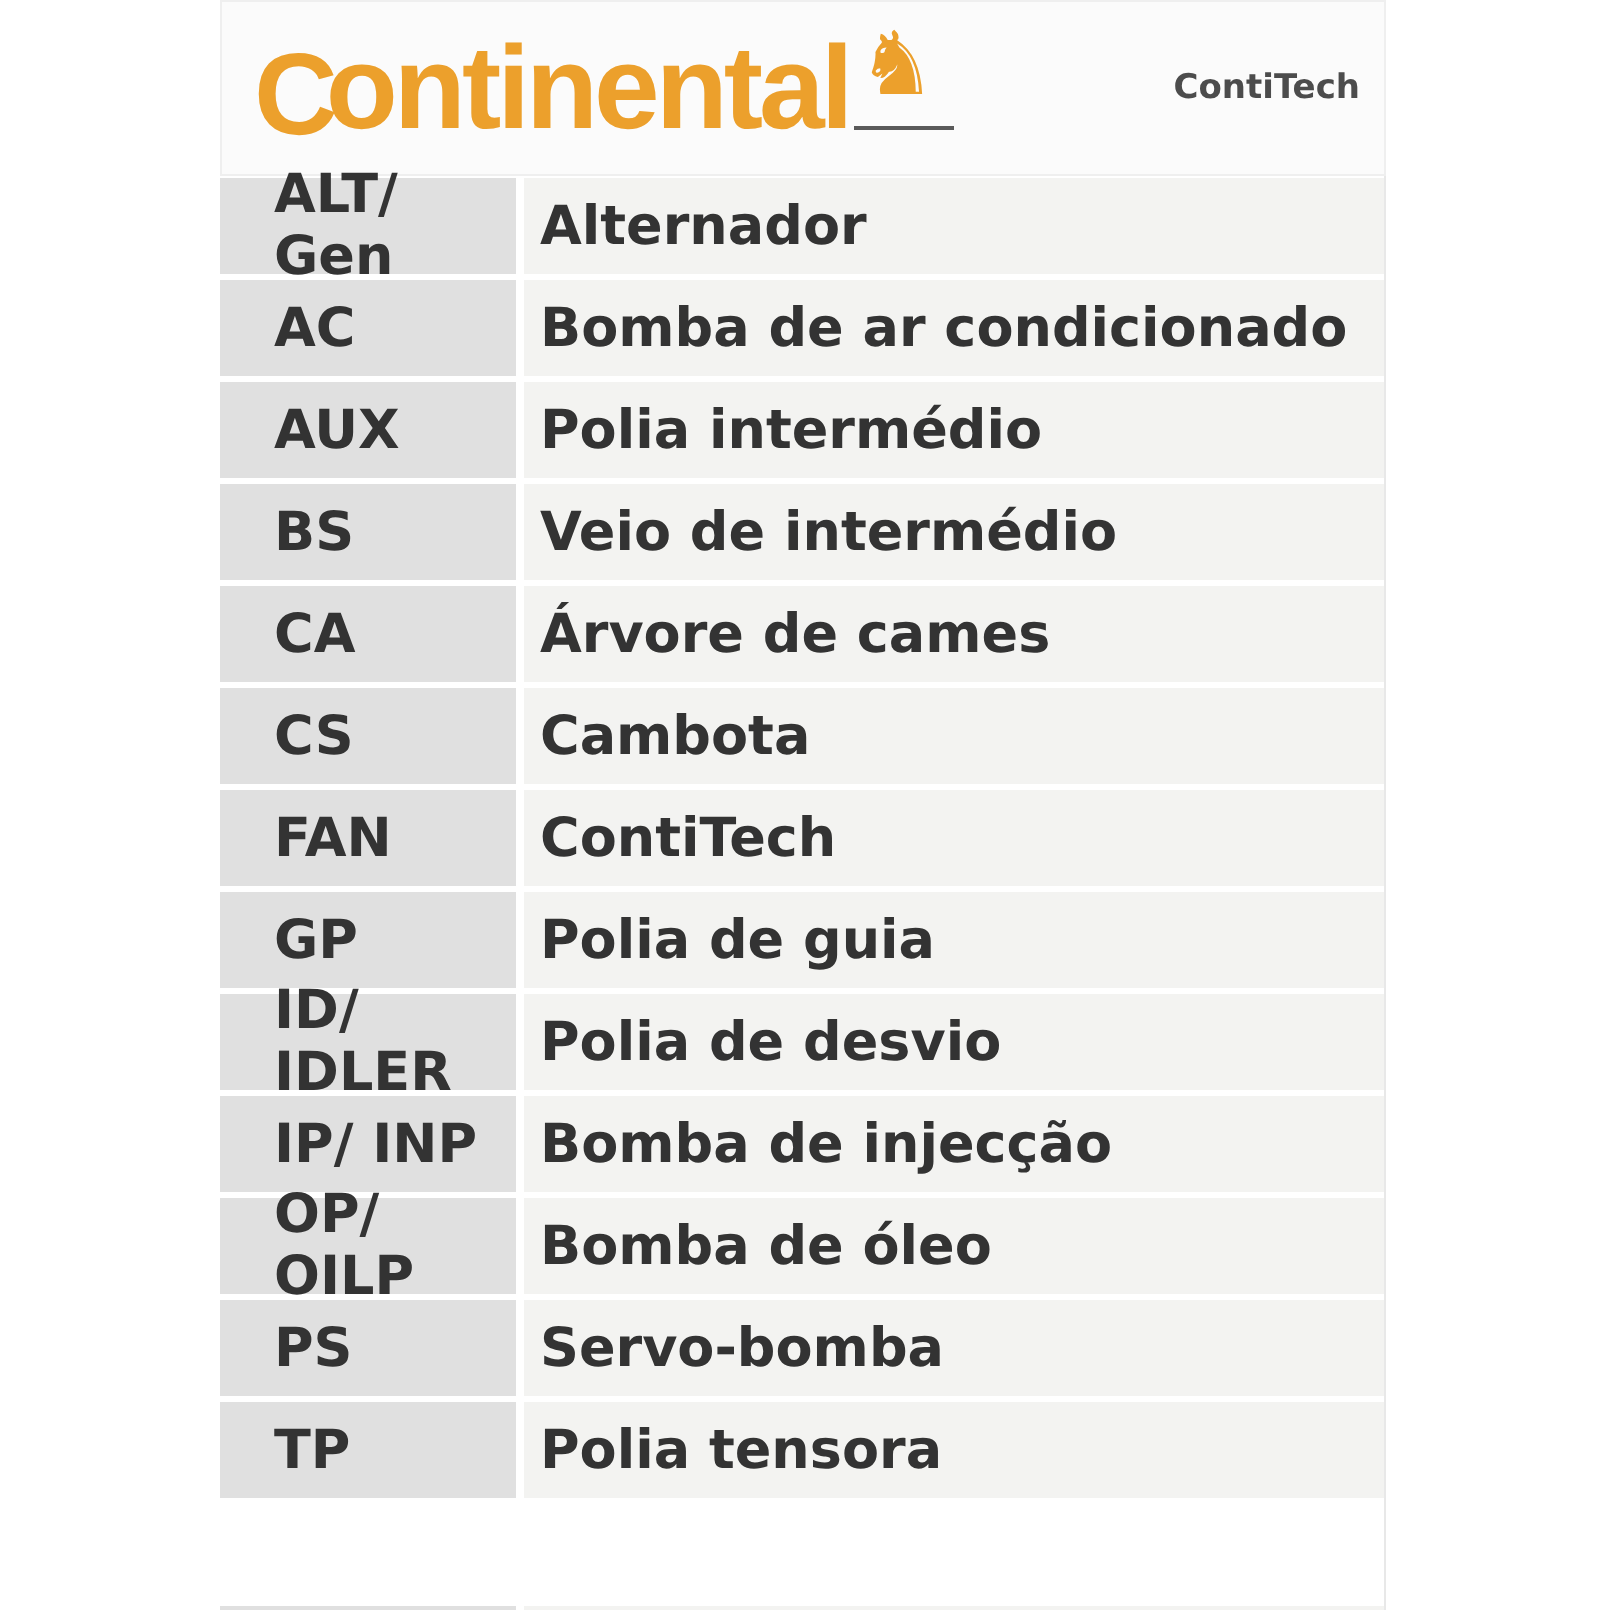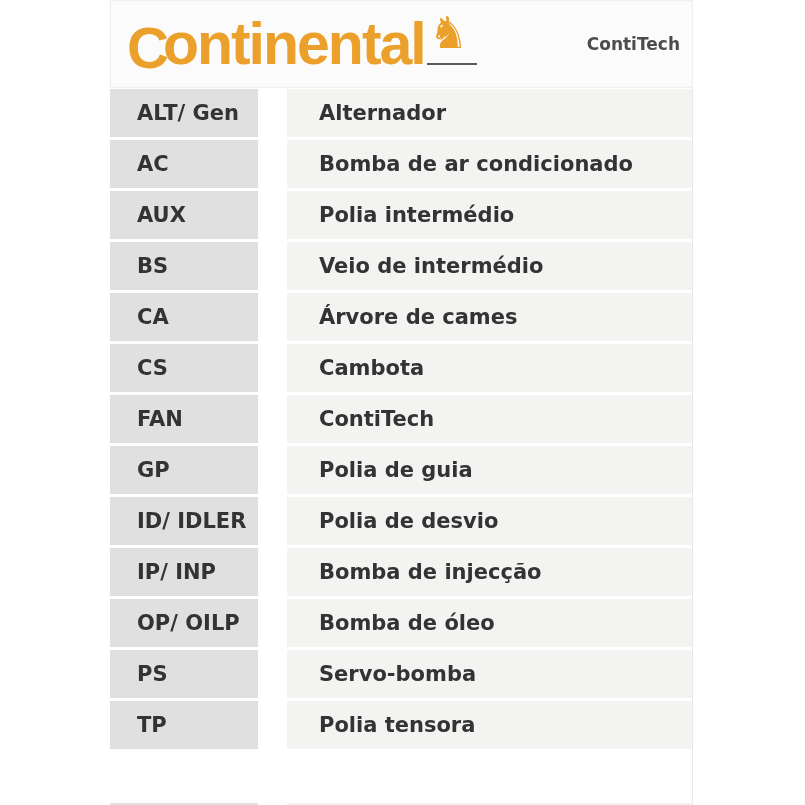--- a/index.html
+++ b/index.html
@@ -79,34 +79,33 @@
     display: flex;
     gap: 4px;
     height: 48px;
     margin-bottom: 3px;
   }
   .cell {
     box-sizing: border-box;
     display: flex;
     align-items: center;
     font-weight: bold;
-    font-size: 21px;
+    font-size: 27px;
     color: var(--text, #333333);
   }
   .cell-abbr {
     width: 148px;
     background: var(--abbr-cell-bg, #E0E0E0);
     padding-left: 27px;
     flex-shrink: 0;
   }
   .cell-desc {
     flex: 1;
     background: var(--desc-cell-bg, #F3F3F1);
-    padding-left: 32px;
-    margin-left: 25px;
+    padding-left: 8px;
   }
   .row.partial { margin-bottom: 0; }
 </style>
 </head>
 <body>
 
 <div class="content">
   <div class="header">
     <div class="logo">
       <span class="logo-c">C</span>

